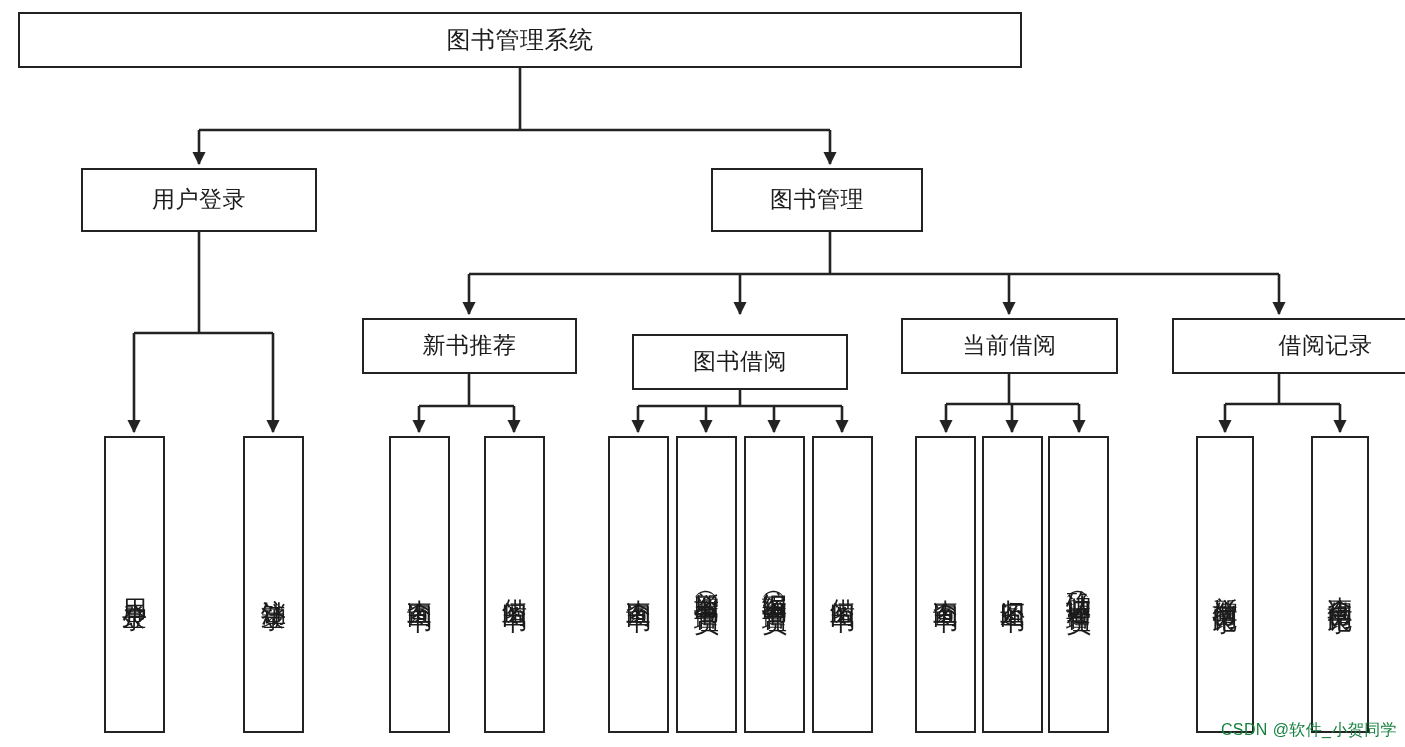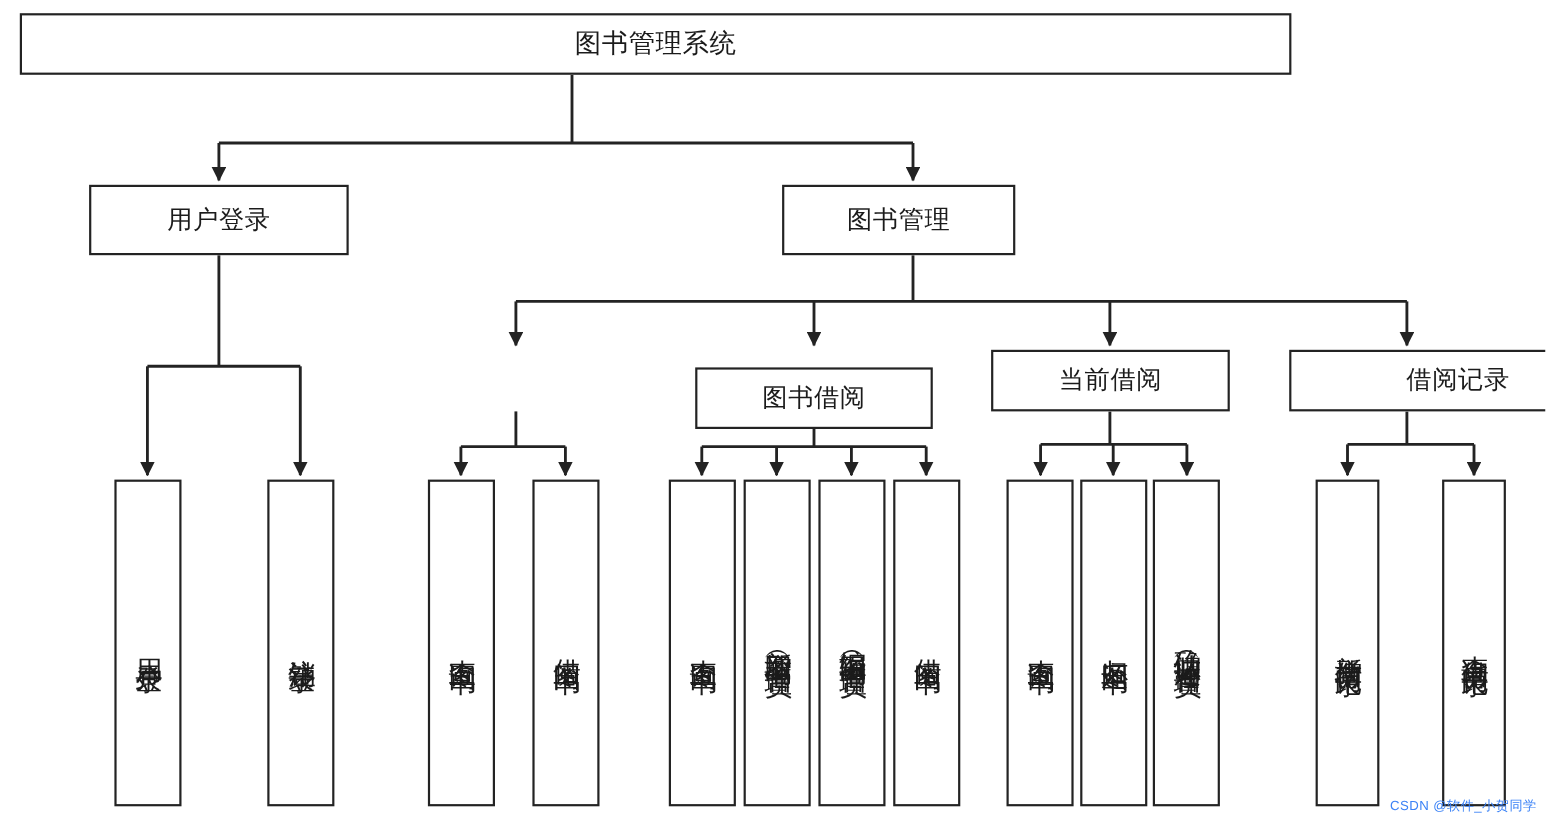--- a/index.html
+++ b/index.html
@@ -52,22 +52,22 @@
     letter-spacing: 3px;
     line-height: 1;
   }
   .node.root .node-label {
     font-size: 24px;
   }
   #watermark {
     position: absolute;
     right: 8px;
     bottom: 6px;
-    font-size: 12px;
-    color: #3b82f6;
+    font-size: 16px;
+    color: #15803d;
     letter-spacing: 0.4px;
     user-select: none;
     pointer-events: none;
     white-space: pre;
     text-align: center;
   }
 </style>
 </head>
 <body>
 
@@ -116,31 +116,34 @@
       <path d="M 1012 404 L 1012 432" marker-end="url(#arrow)"></path>
       <path d="M 1079 404 L 1079 432" marker-end="url(#arrow)"></path>
 
       <path d="M 1279 374 L 1279 404"></path>
       <path d="M 1225 404 L 1340 404"></path>
       <path d="M 1225 404 L 1225 432" marker-end="url(#arrow)"></path>
       <path d="M 1340 404 L 1340 432" marker-end="url(#arrow)"></path>
     </g>
   </svg>
 
-  <div class="node root horizontal" style="left:18px; top:12px; width:1156px; height:56px;">
+  <div class="node root horizontal" style="left:18px; top:12px; width:1004px; height:56px;">
     <span class="node-label">图书管理系统</span>
   </div>
 
   <div class="node horizontal" style="left:81px; top:168px; width:236px; height:64px;">
     <span class="node-label">用户登录</span>
   </div>
   <div class="node horizontal" style="left:711px; top:168px; width:212px; height:64px;">
     <span class="node-label">图书管理</span>
   </div>
 
+  <div class="node horizontal" style="left:362px; top:318px; width:215px; height:56px;">
+    <span class="node-label">新书推荐</span>
+  </div>
   <div class="node horizontal" style="left:632px; top:318px; width:216px; height:56px;margin-top:16px;">
     <span class="node-label">图书借阅</span>
   </div>
   <div class="node horizontal" style="left:901px; top:318px; width:217px; height:56px;">
     <span class="node-label">当前借阅</span>
   </div>
   <div class="node horizontal" style="left:1172px; top:318px; width:259px; height:56px;padding-left:48px;">
     <span class="node-label">借阅记录</span>
   </div>
 

